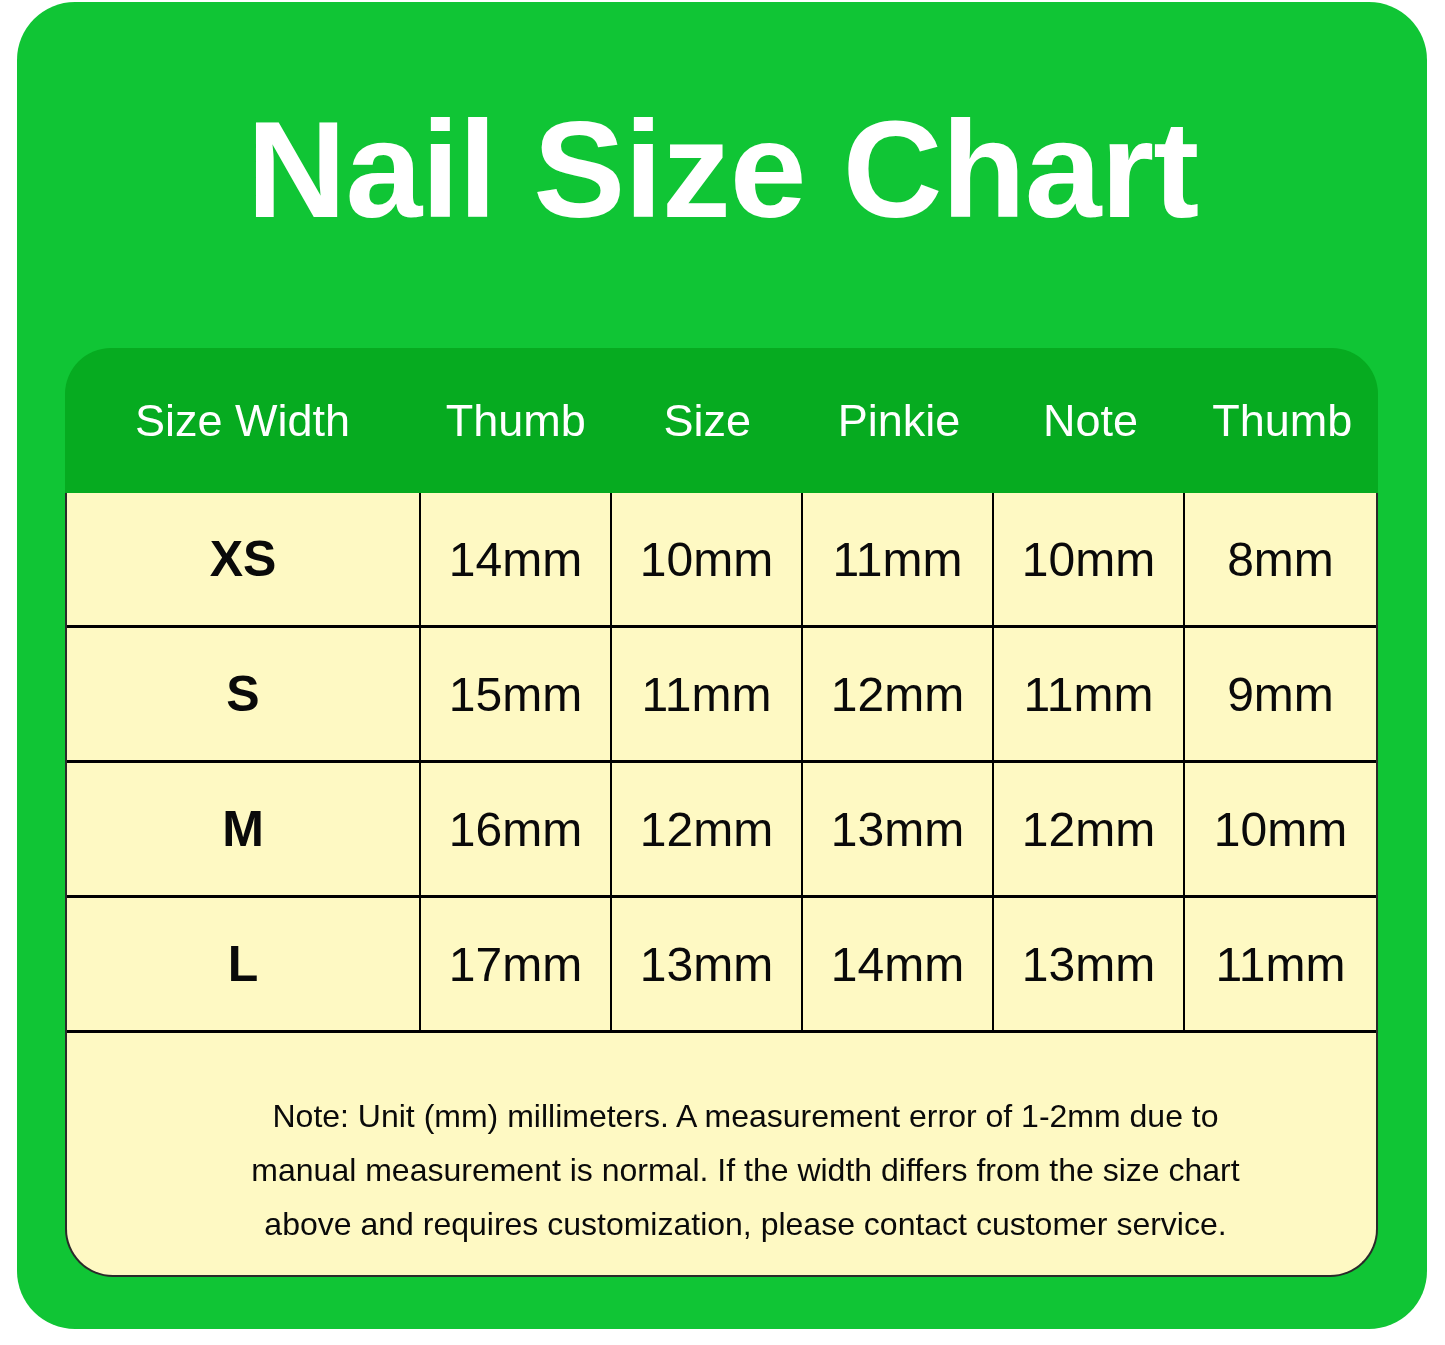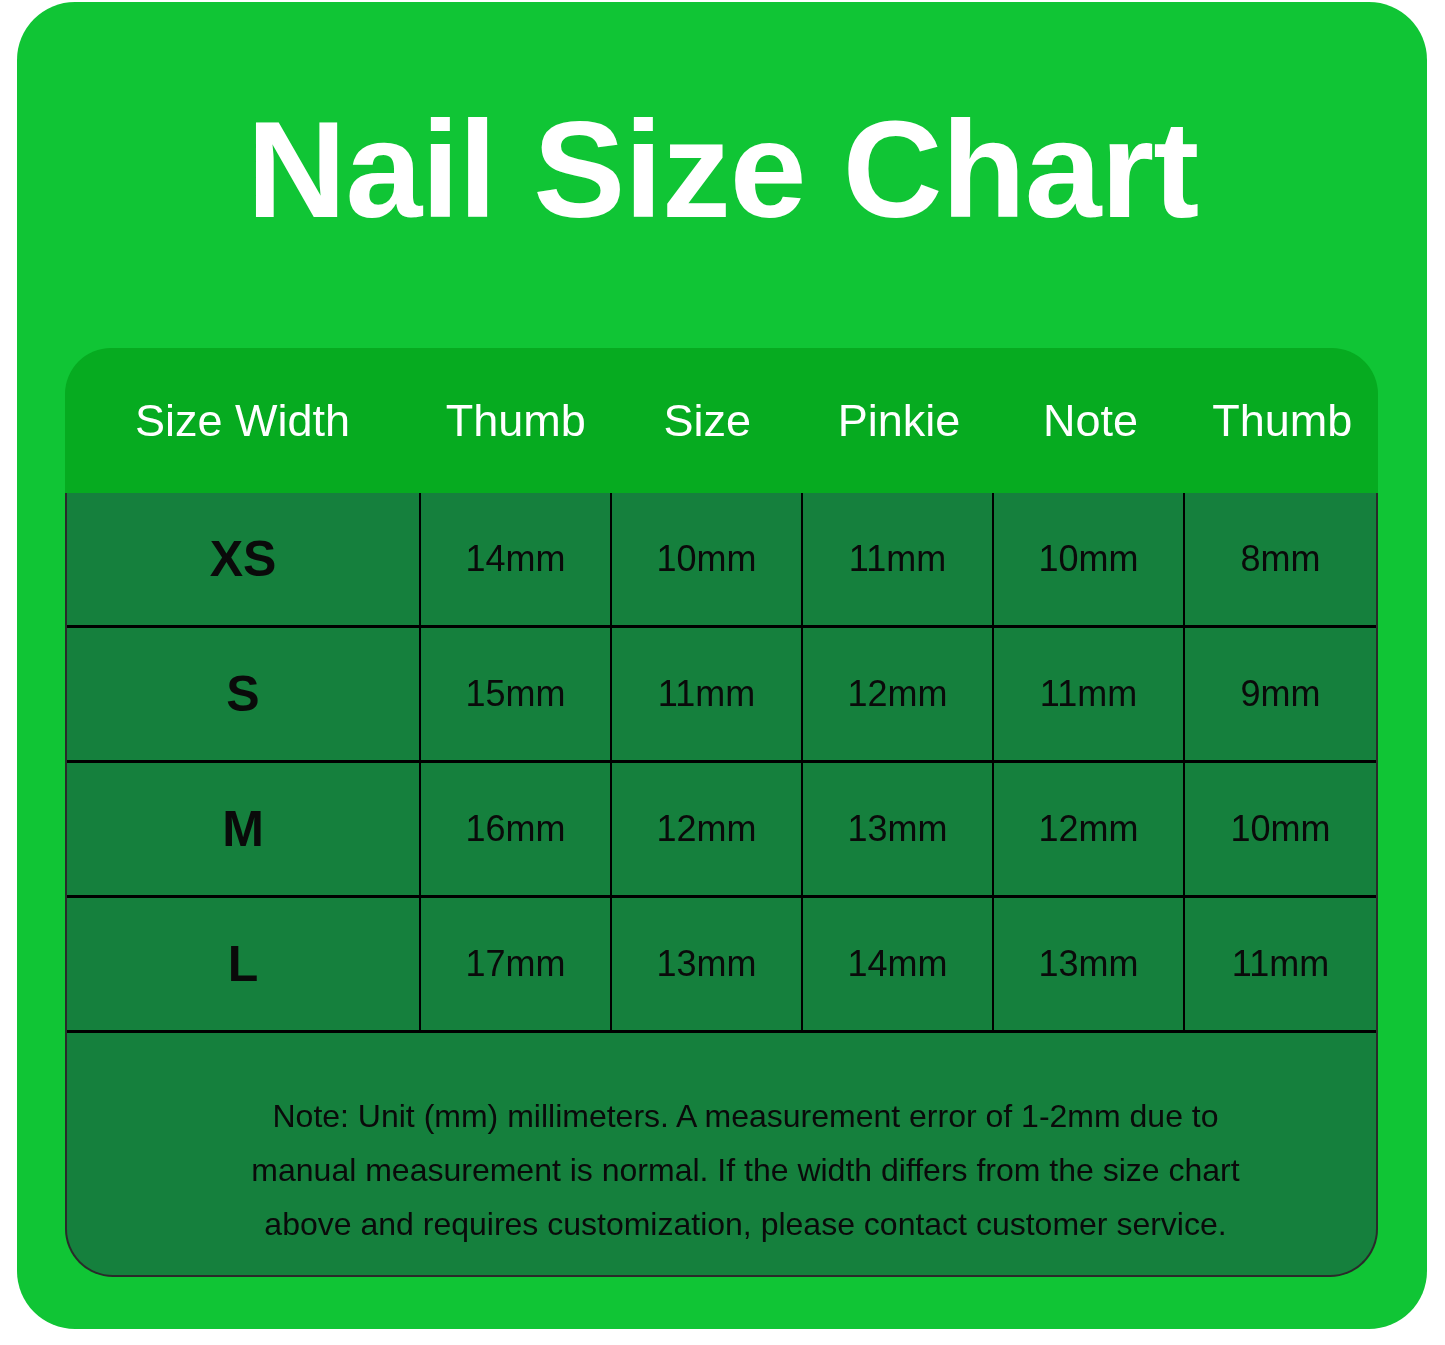--- a/index.html
+++ b/index.html
@@ -53,36 +53,36 @@
     text-align:center;
     color:var(--text-white);
     font-size:45px;
     font-weight:500;
     white-space:nowrap;
   }
   .card-body{
     position:absolute;
     left:65px; top:493px;
     width:1313px; height:784px;
-    background:#15803d;
+    background:#fef9c3;
     border:2px solid var(--card-edge);
     border-top:none;
     border-radius:0 0 48px 48px;
     overflow:hidden;
   }
   .trow{
     display:grid;
     grid-template-columns:354px repeat(5, 1fr);
     height:135px;
   }
   .tcell{
     display:flex;
     align-items:center;
     justify-content:center;
-    font-size:36px;
+    font-size:48px;
     color:var(--text-black);
     border-right:2px solid var(--line-black);
     border-bottom:3px solid var(--line-black);
     white-space:nowrap;
   }
   .tcell:last-child{ border-right:none; }
   .size-cell{
     font-weight:600;
     font-size:50px;
   }

